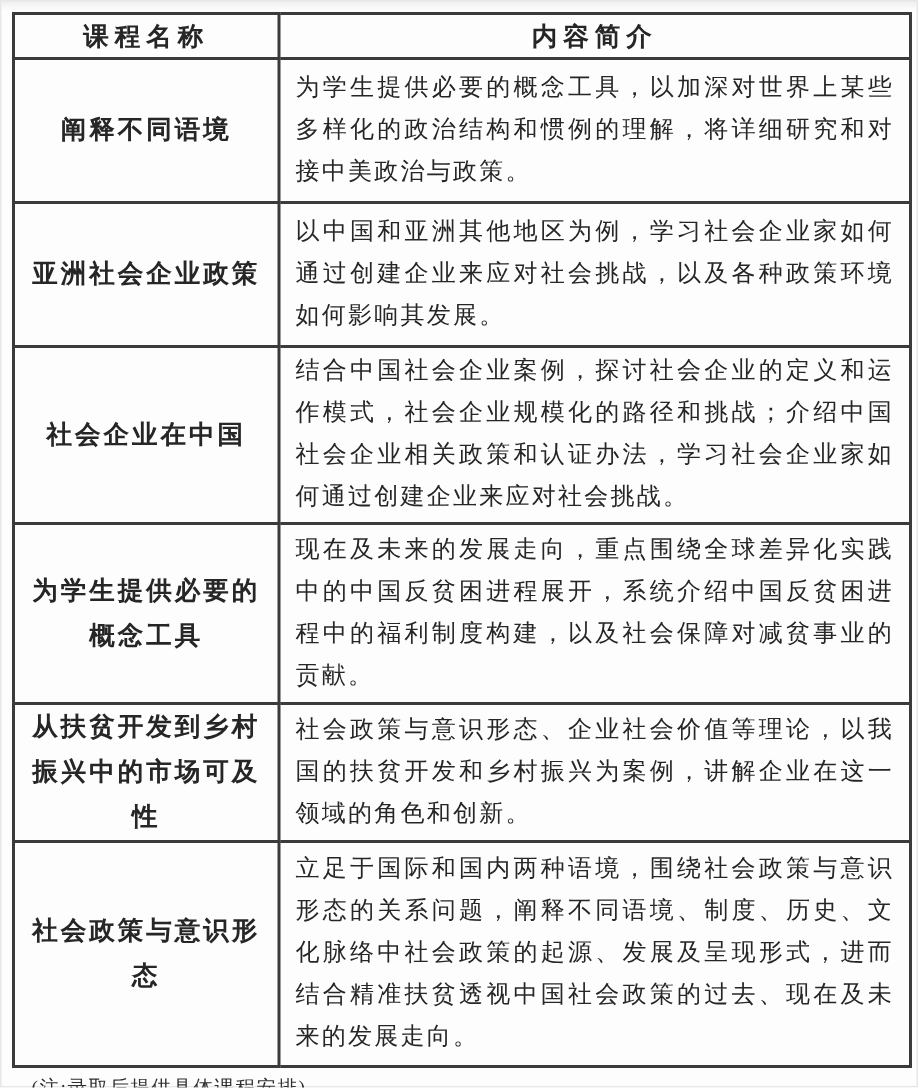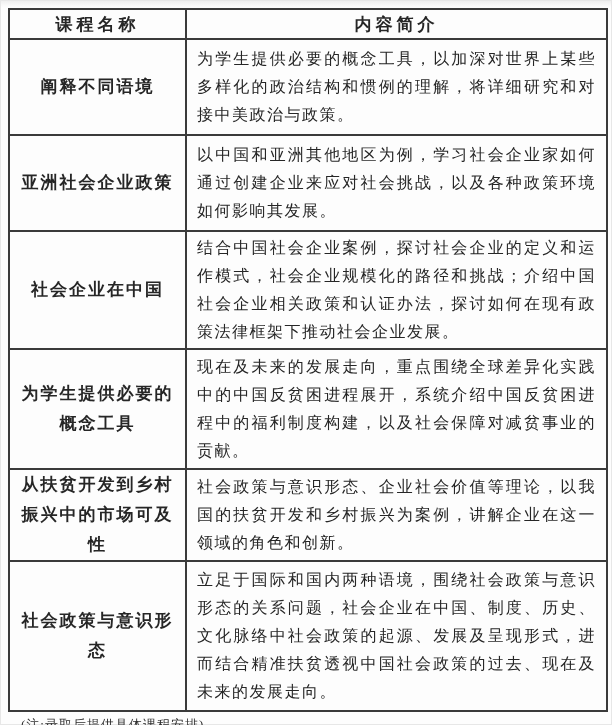--- a/index.html
+++ b/index.html
@@ -96,33 +96,33 @@
     <td class="desc-cell">为学生提供必要的概念工具，以加深对世界上某些多样化的政治结构和惯例的理解，将详细研究和对接中美政治与政策。</td>
   </tr>
 
   <tr>
     <td class="course-cell">亚洲社会企业政策</td>
     <td class="desc-cell">以中国和亚洲其他地区为例，学习社会企业家如何通过创建企业来应对社会挑战，以及各种政策环境如何影响其发展。</td>
   </tr>
 
   <tr>
     <td class="course-cell">社会企业在中国</td>
-    <td class="desc-cell">结合中国社会企业案例，探讨社会企业的定义和运作模式，社会企业规模化的路径和挑战；介绍中国社会企业相关政策和认证办法，探讨如何在现有政策法律框架下推动社会企业发展。</td>
+    <td class="desc-cell">结合中国社会企业案例，探讨社会企业的定义和运作模式，社会企业规模化的路径和挑战；介绍中国社会企业相关政策和认证办法，学习社会企业家如何通过创建企业来应对社会挑战。</td>
   </tr>
 
   <tr>
     <td class="course-cell">为学生提供必要的概念工具</td>
     <td class="desc-cell">现在及未来的发展走向，重点围绕全球差异化实践中的中国反贫困进程展开，系统介绍中国反贫困进程中的福利制度构建，以及社会保障对减贫事业的贡献。</td>
   </tr>
 
   <tr>
     <td class="course-cell">从扶贫开发到乡村振兴中的市场可及性</td>
     <td class="desc-cell">社会政策与意识形态、企业社会价值等理论，以我国的扶贫开发和乡村振兴为案例，讲解企业在这一领域的角色和创新。</td>
   </tr>
 
   <tr>
     <td class="course-cell">社会政策与意识形态</td>
-    <td class="desc-cell">立足于国际和国内两种语境，围绕社会政策与意识形态的关系问题，社会企业在中国、制度、历史、文化脉络中社会政策的起源、发展及呈现形式，进而结合精准扶贫透视中国社会政策的过去、现在及未来的发展走向。</td>
+    <td class="desc-cell">立足于国际和国内两种语境，围绕社会政策与意识形态的关系问题，阐释不同语境、制度、历史、文化脉络中社会政策的起源、发展及呈现形式，进而结合精准扶贫透视中国社会政策的过去、现在及未来的发展走向。</td>
   </tr>
 </tbody>
   </table>
   <div class="footnote">(注:录取后提供具体课程安排)</div>
 </div>
 
 </body></html>

